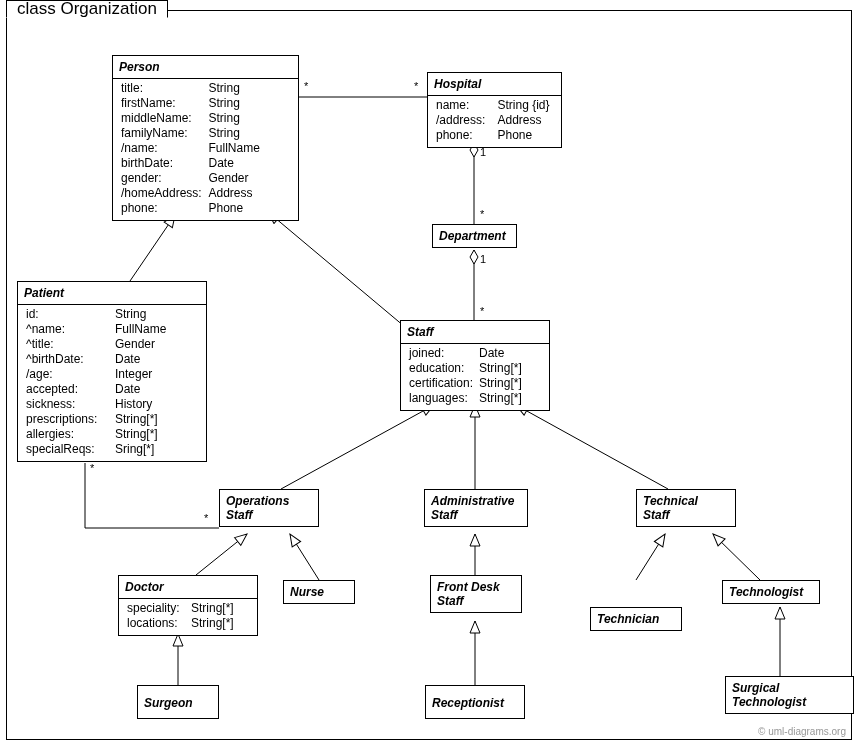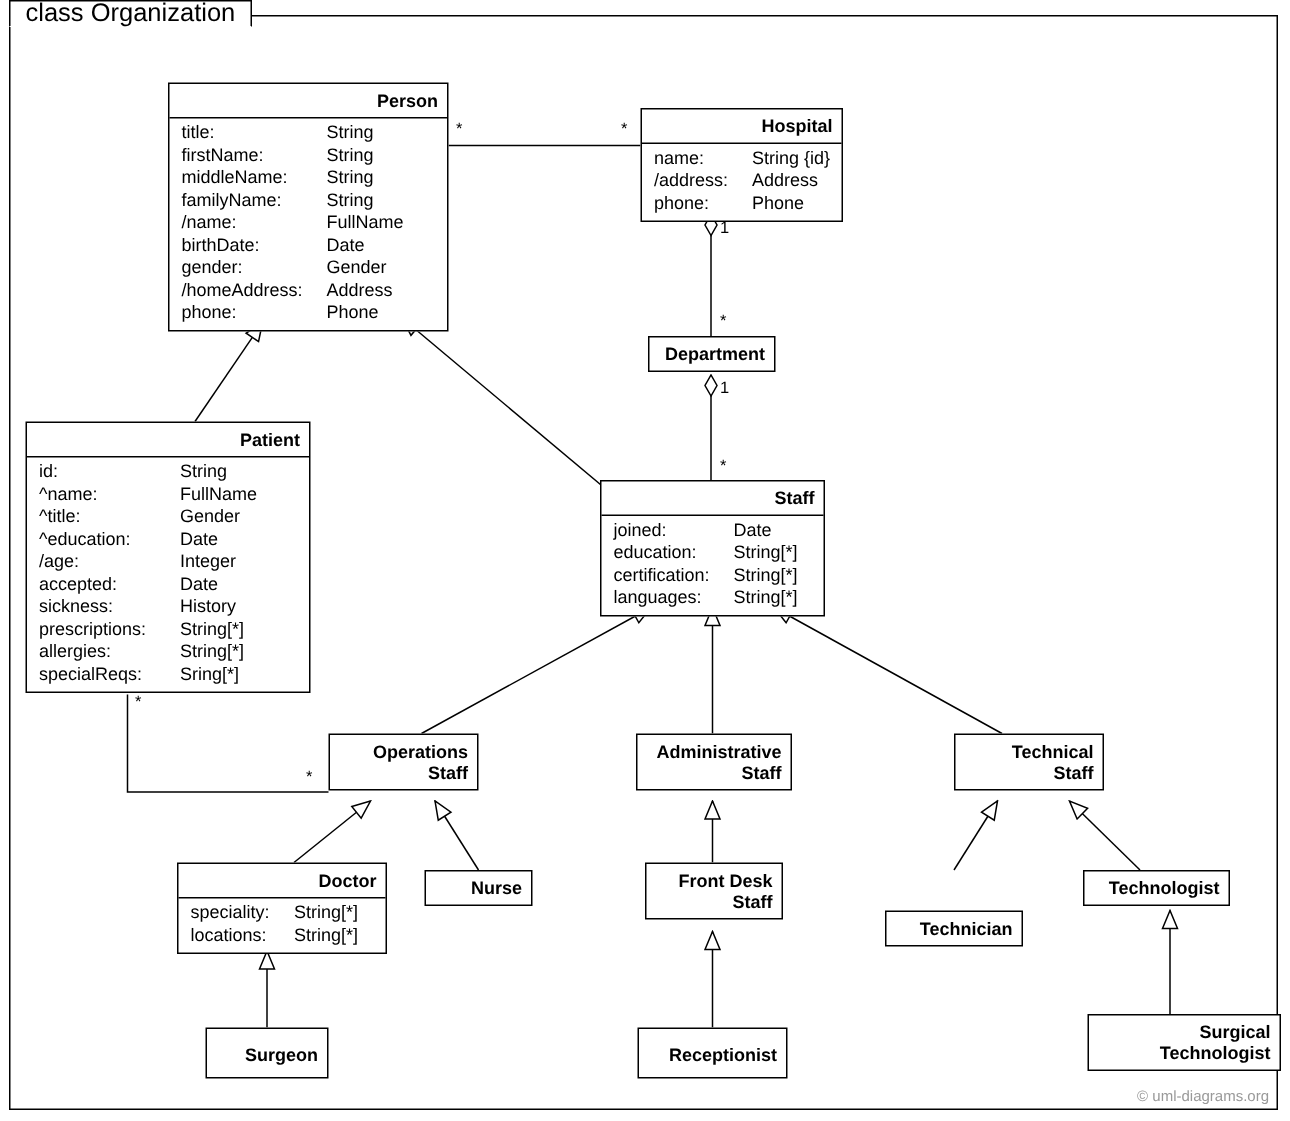--- a/index.html
+++ b/index.html
@@ -39,31 +39,32 @@
     z-index: 3;
   }
   .box {
     position: absolute;
     border: 1px solid #000;
     background: #fff;
     box-sizing: border-box;
     z-index: 2;
   }
   .box .title {
-    text-align: right;
+    text-align: left;
     font-weight: bold;
+    font-style: italic;
     padding: 4px 6px;
     border-bottom: 1px solid #000;
     white-space: pre-line;
   }
   .box .title.no-attrs { border-bottom: none; }
   .attrs {
     display: flex;
     padding: 2px 8px 4px 8px;
-    gap: 16px;
+    gap: 6px;
   }
   .attrs .col { flex: 1 1 0; }
   .attrs .col div { line-height: 15px; white-space: nowrap; }
   svg.edges {
     position: absolute;
     left: 0; top: 0;
     width: 860px; height: 747px;
     z-index: 1;
     pointer-events: none;
   }
@@ -197,21 +198,21 @@
     <div class="title no-attrs">Department</div>
   </div>
 
   <div class="box" style="left:17px; top:281px; width:190px;">
     <div class="title">Patient</div>
     <div class="attrs">
       <div class="col">
         <div>id:</div>
         <div>^name:</div>
         <div>^title:</div>
-        <div>^education:</div>
+        <div>^birthDate:</div>
         <div>/age:</div>
         <div>accepted:</div>
         <div>sickness:</div>
         <div>prescriptions:</div>
         <div>allergies:</div>
         <div>specialReqs:</div>
       </div>
       <div class="col">
         <div>String</div>
         <div>FullName</div>

